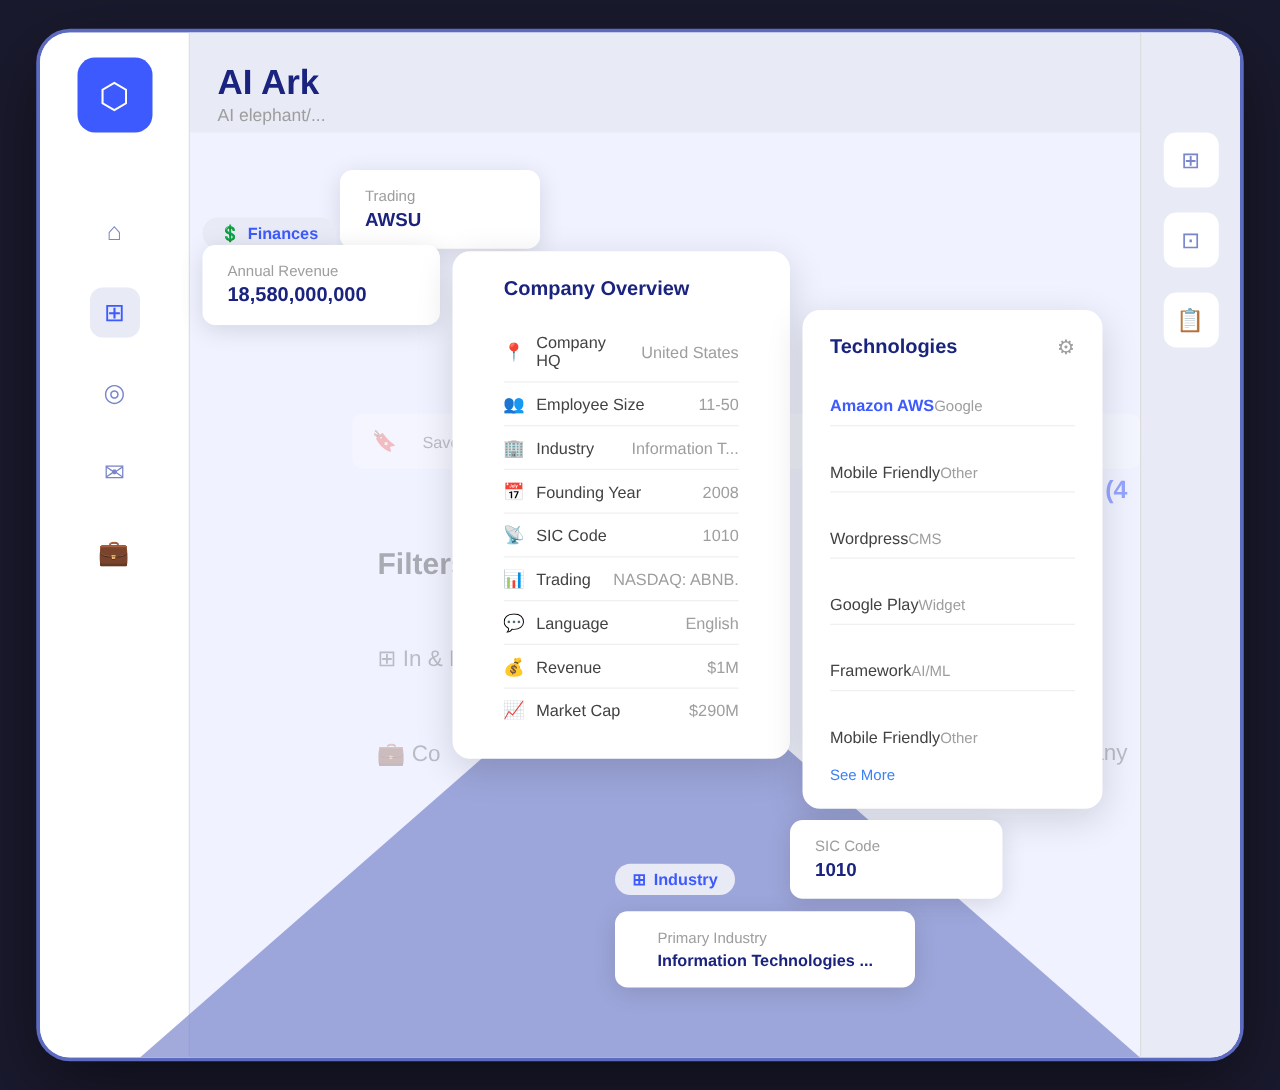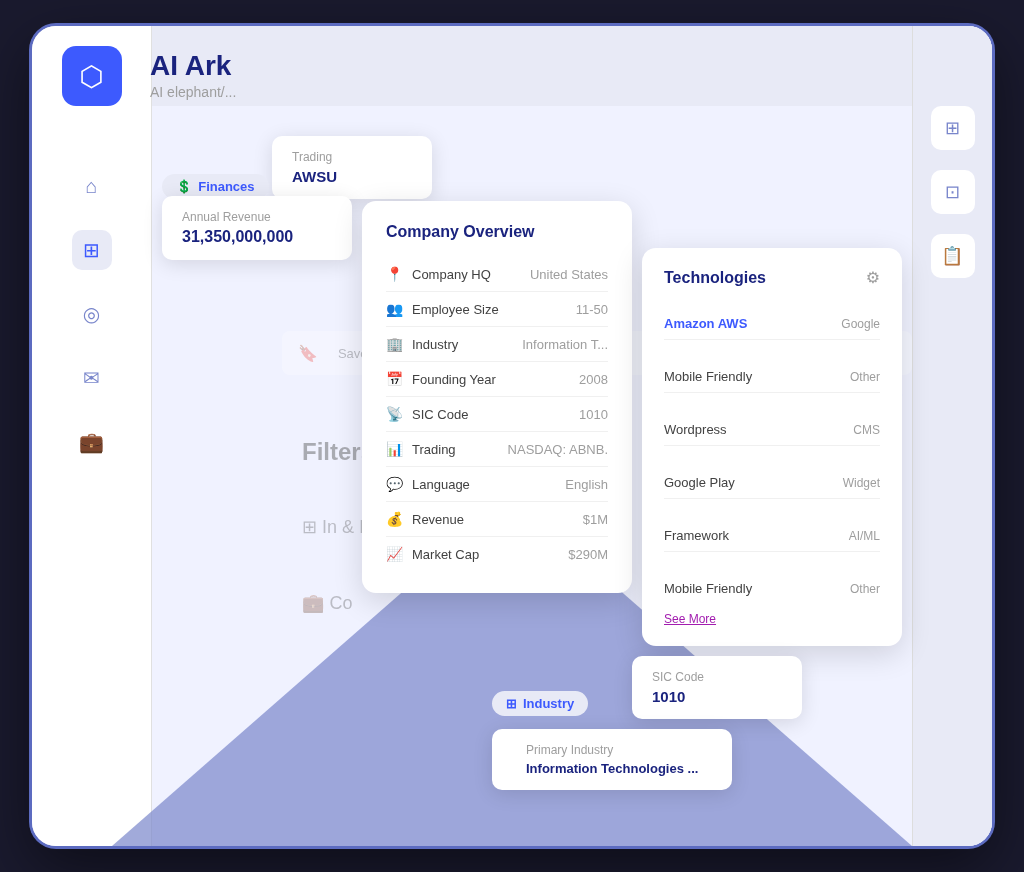--- a/index.html
+++ b/index.html
@@ -50,21 +50,21 @@
       justify-content: center;
     }
 
     .logo-icon {
       color: white;
       font-size: 28px;
     }
 
     .app-title-area {
       position: absolute;
-      left: 118px;
+      left: 142px;
       top: 24px;
       z-index: 1;
     }
 
     .app-title {
       font-size: 28px;
       font-weight: 700;
       color: #1a237e;
     }
 
@@ -205,21 +205,21 @@
       gap: 6px;
     }
 
     
     .card-company-overview {
       position: absolute;
       top: 175px;
       left: 330px;
       background: white;
       border-radius: 14px;
-      padding: 22px 24px;
+      padding: 22px 41px;
       box-shadow: 0 8px 30px rgba(0,0,0,0.14);
       width: 270px;
     }
 
     .card-company-overview .card-title {
       font-size: 16px;
       font-weight: 700;
       color: #1a237e;
       margin-bottom: 16px;
     }
@@ -257,21 +257,21 @@
 
     
     .card-technologies {
       position: absolute;
       top: 222px;
       left: 610px;
       background: white;
       border-radius: 14px;
       padding: 20px 22px;
       box-shadow: 0 8px 30px rgba(0,0,0,0.14);
-      width: 260px;
+      width: 240px;
     }
 
     .card-technologies .card-header {
       display: flex;
       align-items: center;
       justify-content: space-between;
       margin-bottom: 16px;
     }
 
     .card-technologies .card-title {
@@ -281,21 +281,21 @@
     }
 
     .gear-btn {
       color: #9e9e9e;
       font-size: 16px;
     }
 
     .tech-row {
       display: flex;
       align-items: center;
-      justify-content: space-between;
+      justify-content: flex-start;
       padding: 8px 0;
       border-bottom: 1px solid #f0f0f0;
       margin-top: 21px;
     }
 
     .tech-row:last-of-type {
       border-bottom: none;
     }
 
     .tech-name {
@@ -308,25 +308,24 @@
       font-weight: 600;
     }
 
     .tech-category {
       font-size: 12px;
       color: #9e9e9e;
     }
 
     .see-more {
       font-size: 12px;
-      color: #a21caf;
+      color: #3b82f6;
       cursor: pointer;
       margin-top: 8px;
       display: block;
-      text-decoration: underline;
     }
 
     
     .card-sic {
       position: absolute;
       top: 630px;
       left: 600px;
       background: white;
       border-radius: 10px;
       padding: 14px 20px;
@@ -552,21 +551,21 @@
       <div class="tip-value">AWSU</div>
     </div>
 
     <div class="finances-tab">
       <span>💲</span>
       <span>Finances</span>
     </div>
 
     <div class="card-revenue">
       <div class="rev-label">Annual Revenue</div>
-      <div class="rev-value">31,350,000,000</div>
+      <div class="rev-value">18,580,000,000</div>
     </div>
 
     <div class="card-company-overview">
       <div class="card-title">Company Overview</div>
 
       <div class="overview-row">
         <span class="overview-icon">📍</span>
         <span class="overview-label">Company HQ</span>
         <span class="overview-value">United States</span>
       </div>

